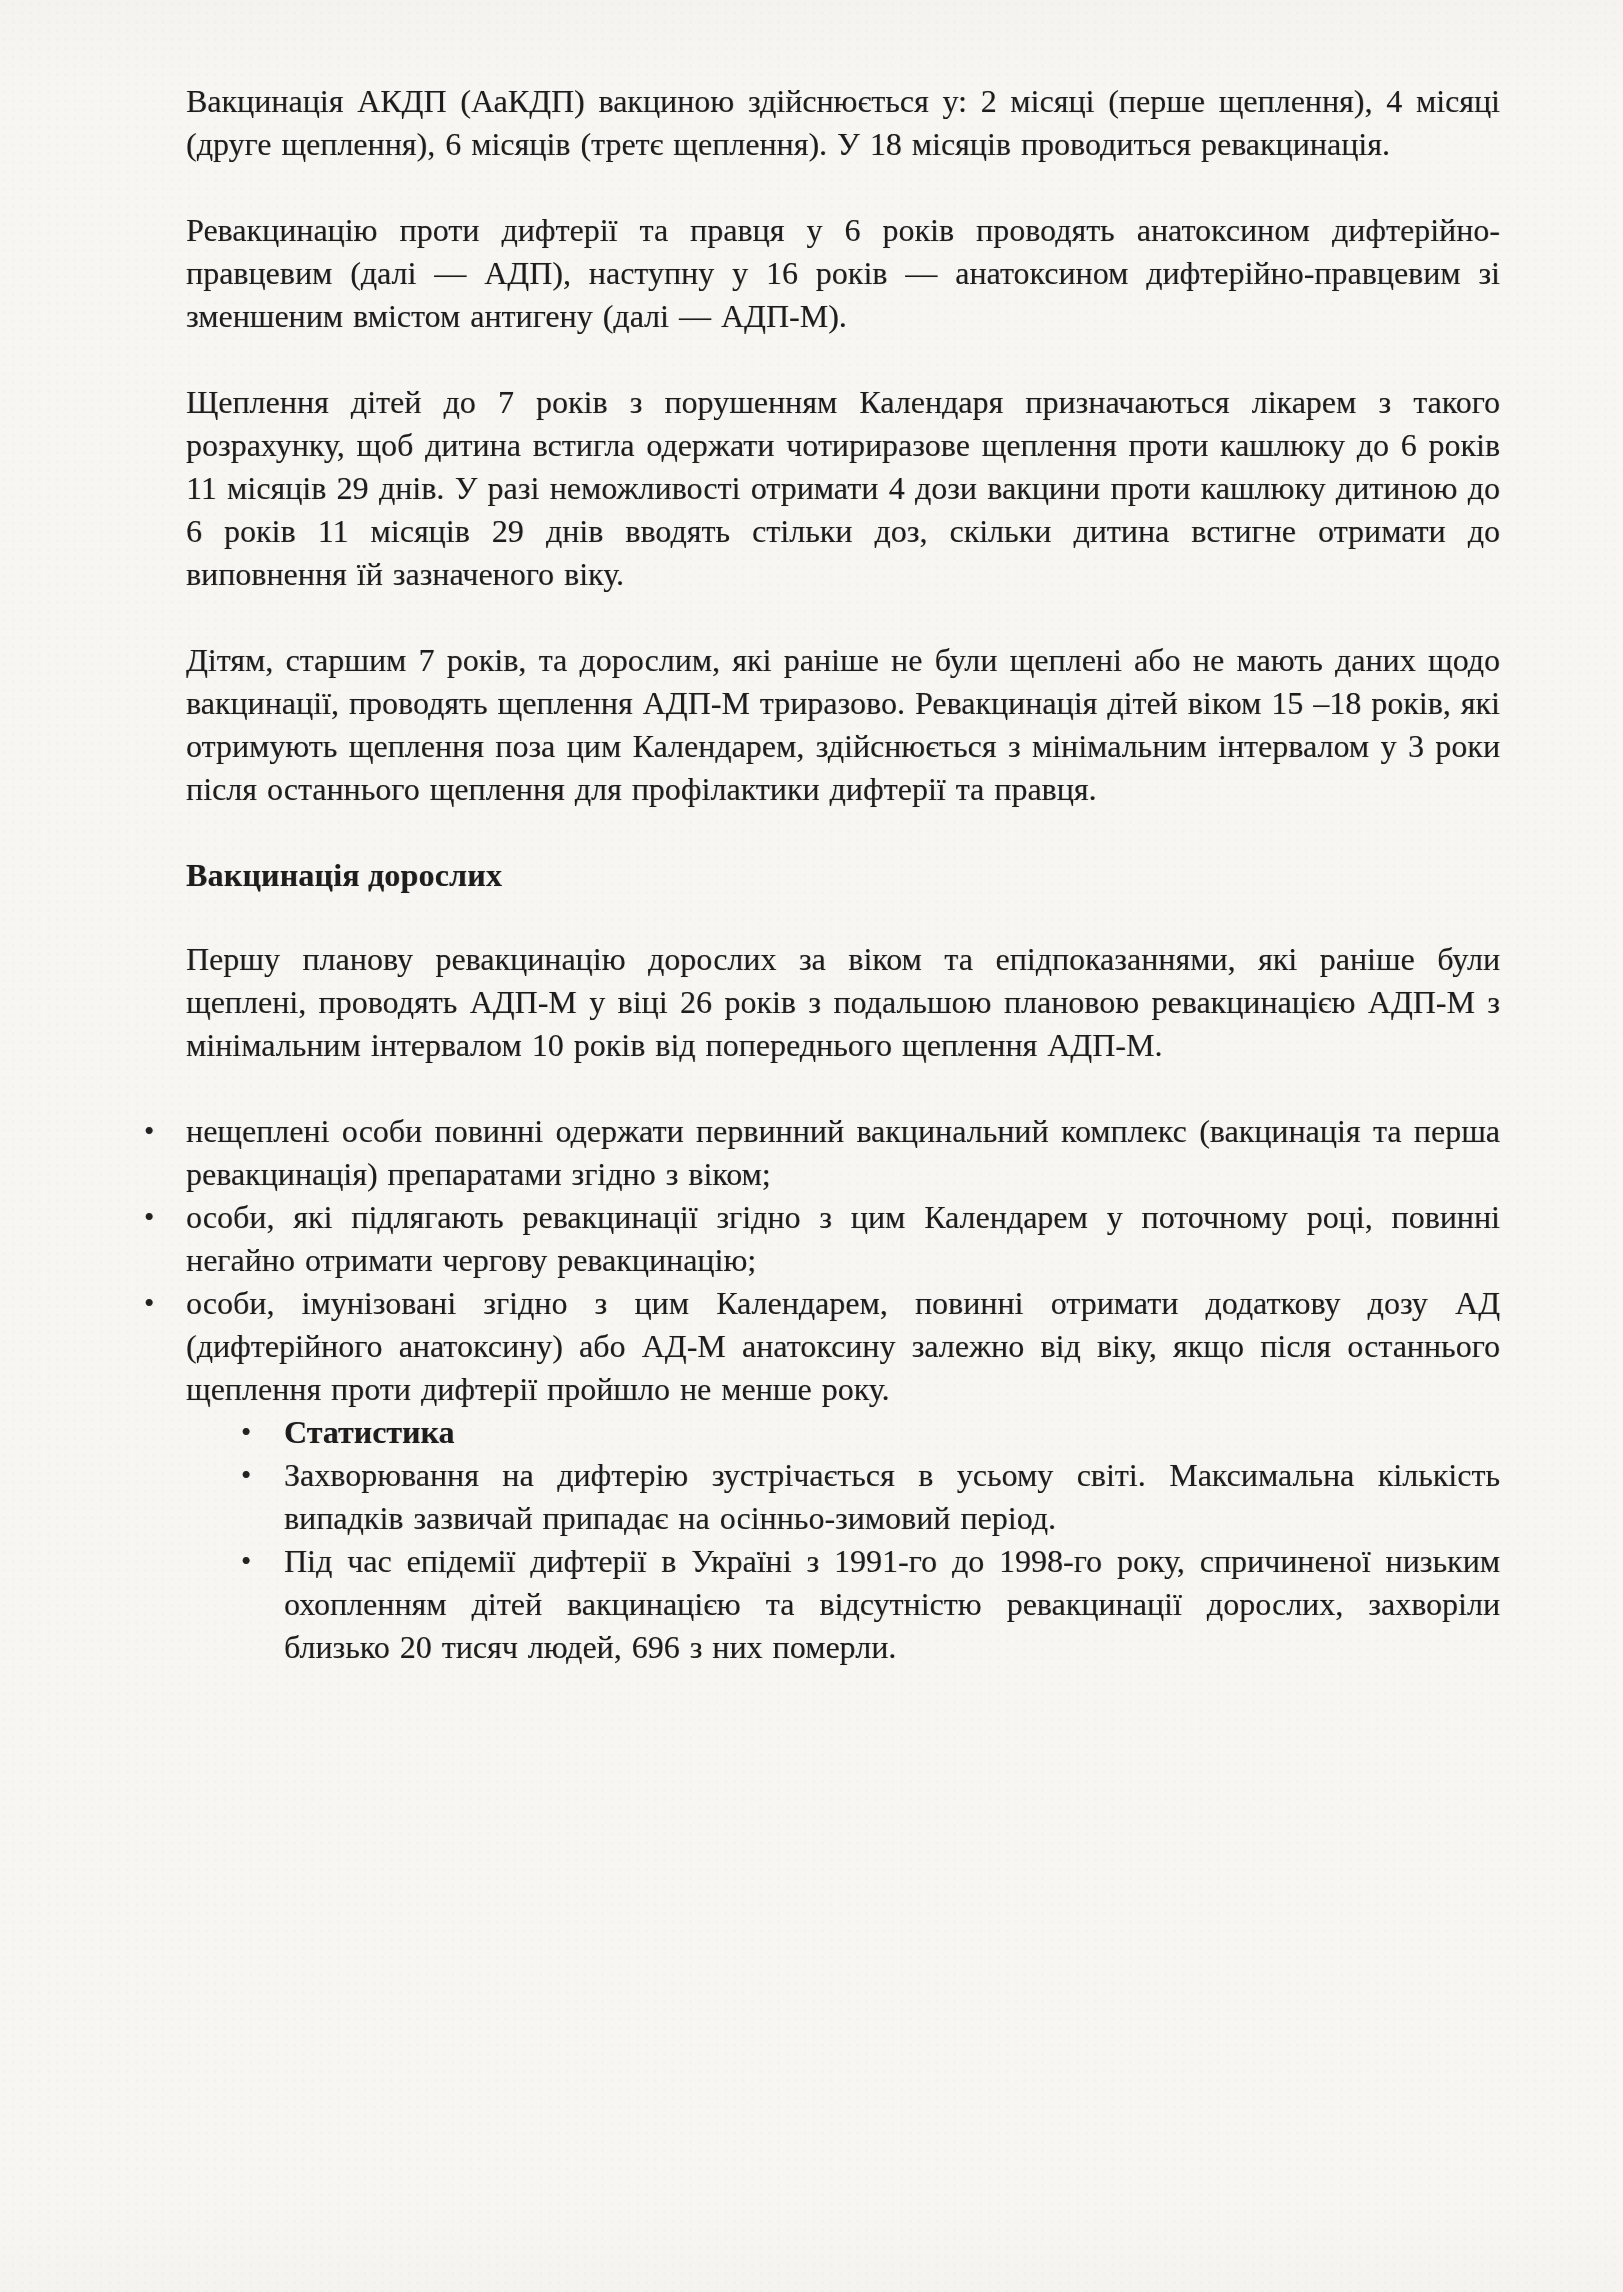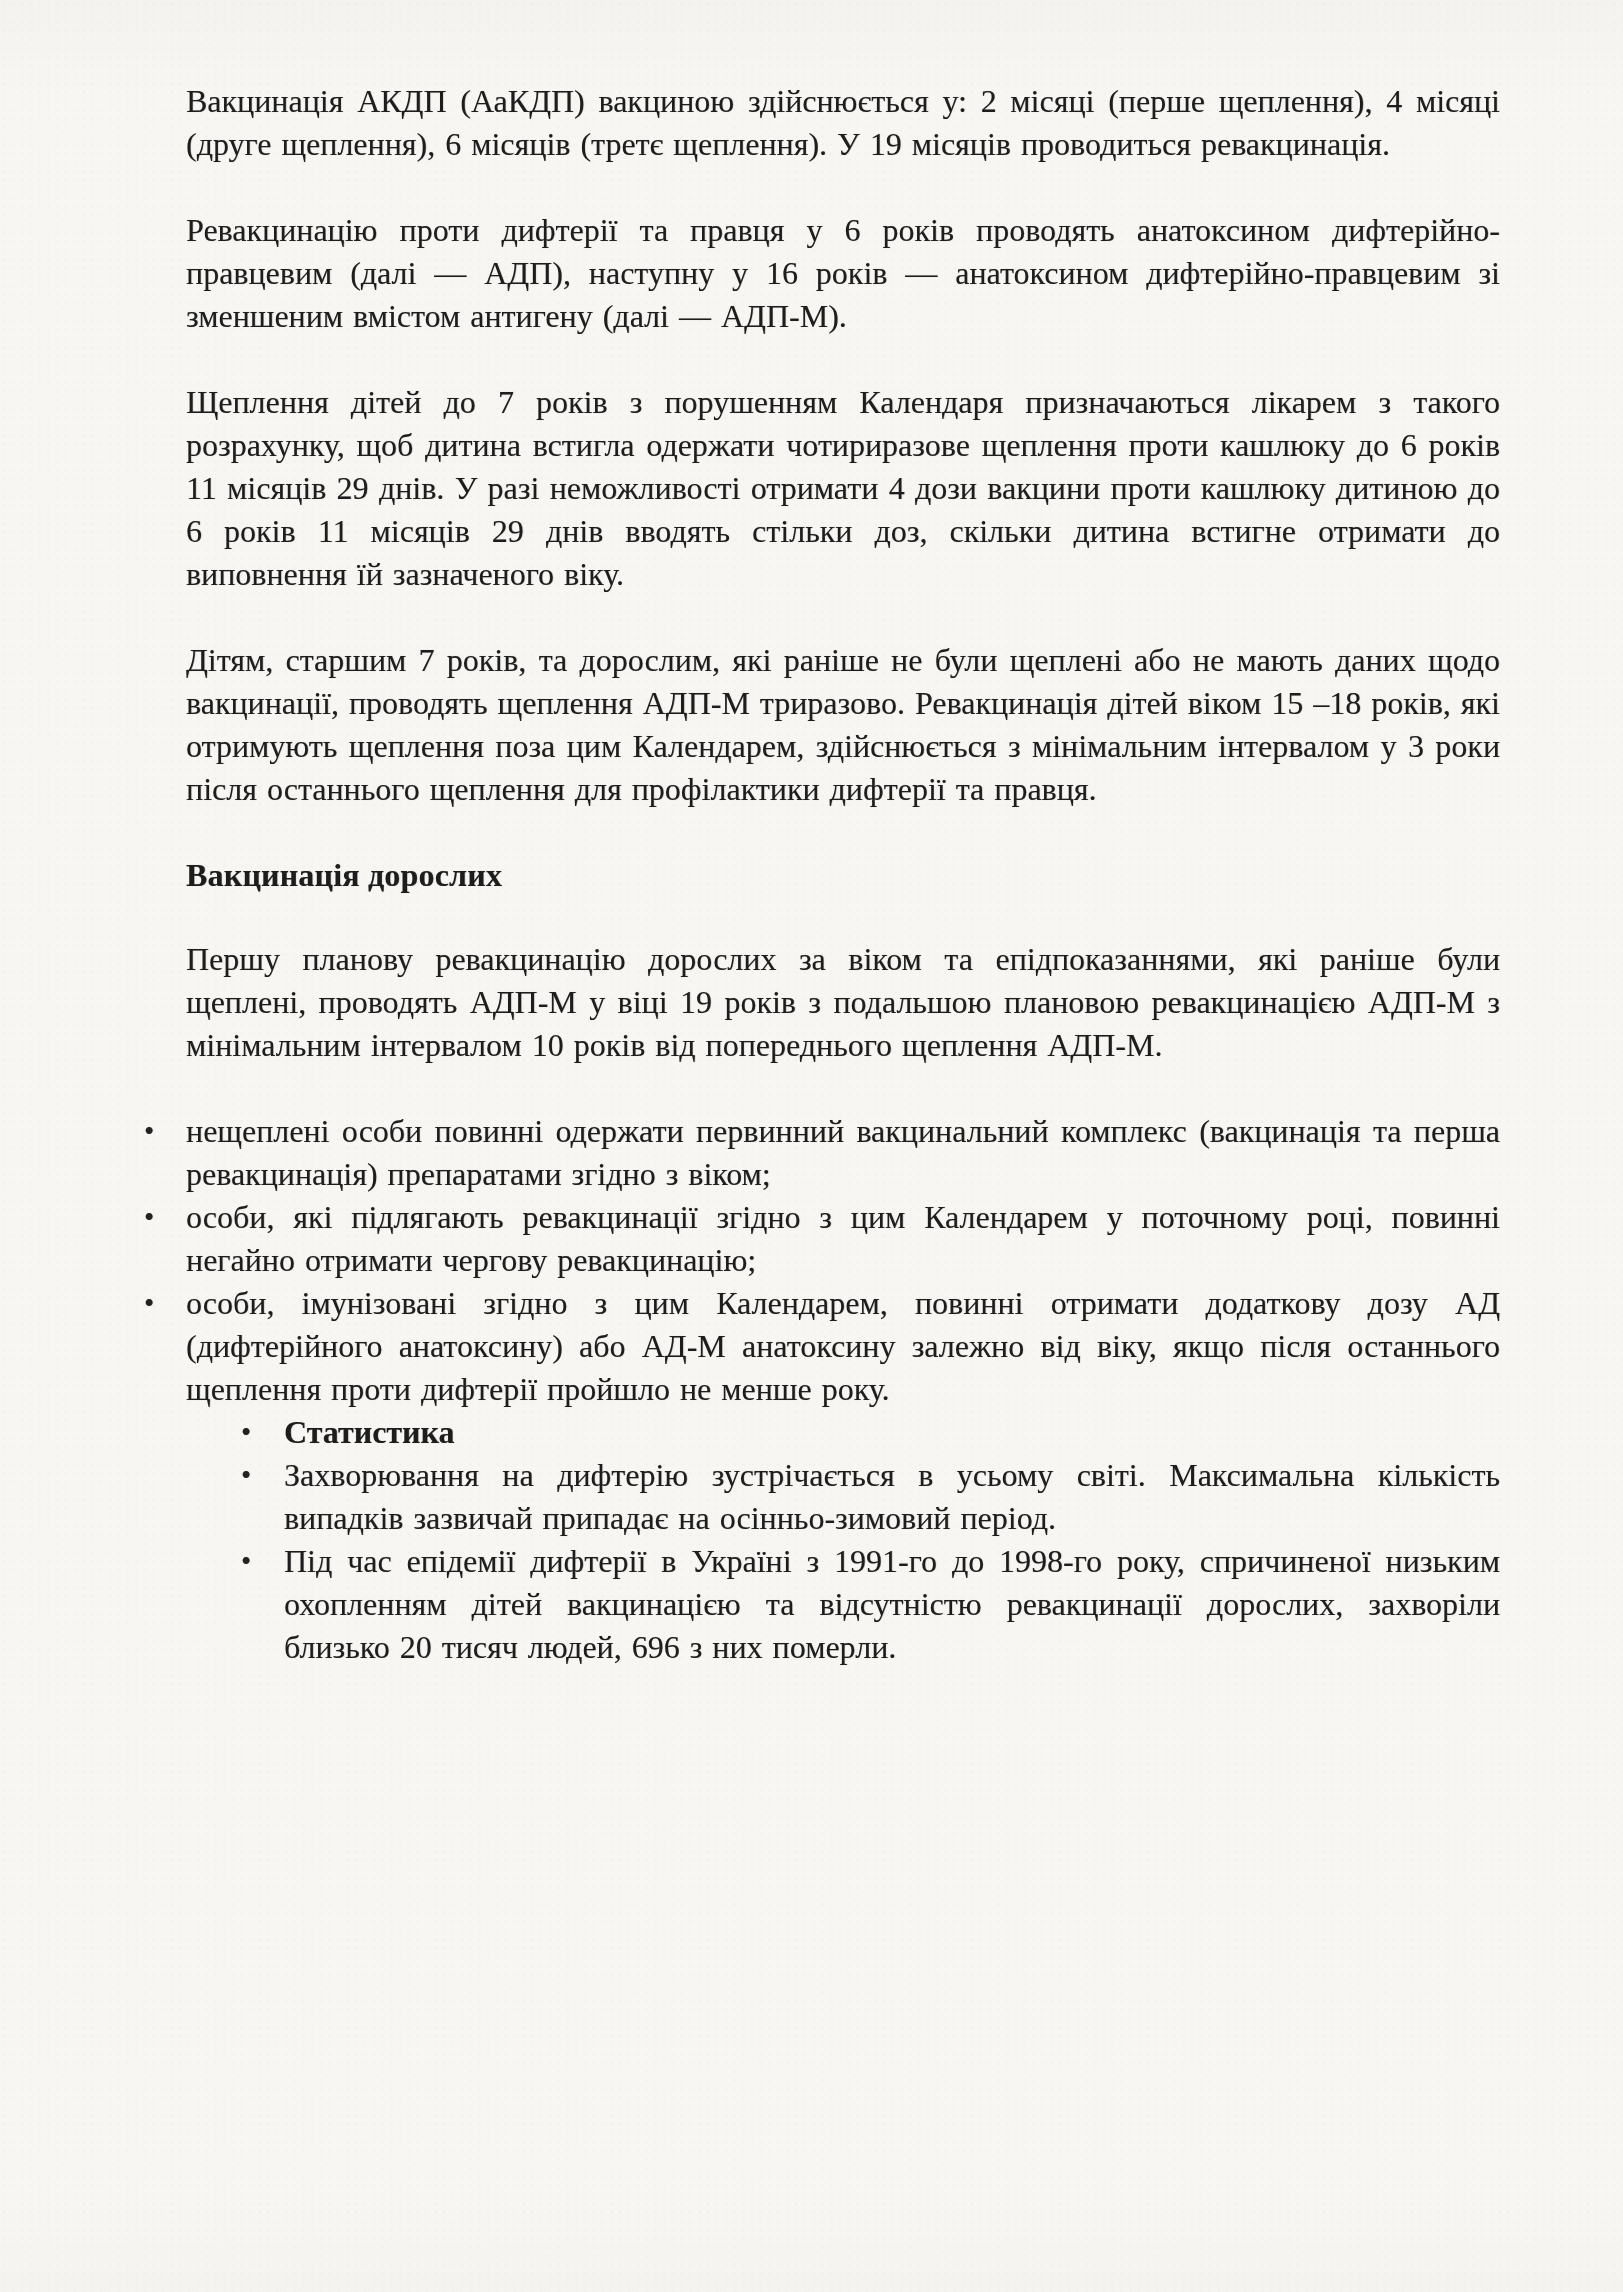--- a/index.html
+++ b/index.html
@@ -82,31 +82,31 @@
   .li-text.bold {
     font-weight: bold;
     text-align: left;
   }
 </style>
 </head>
 <body>
 
 <div class="page scan-ink">
 
-  <p class="para">Вакцинація АКДП (АаКДП) вакциною здійснюється у: 2 місяці (перше щеплення), 4 місяці (друге щеплення), 6 місяців (третє щеплення). У 19 місяців проводиться ревакцинація.</p>
+  <p class="para">Вакцинація АКДП (АаКДП) вакциною здійснюється у: 2 місяці (перше щеплення), 4 місяці (друге щеплення), 6 місяців (третє щеплення). У 18 місяців проводиться ревакцинація.</p>
 
   <p class="para">Ревакцинацію проти дифтерії та правця у 6 років проводять анатоксином дифтерійно-правцевим (далі — АДП), наступну у 16 років — анатоксином дифтерійно-правцевим зі зменшеним вмістом антигену (далі — АДП-М).</p>
 
   <p class="para">Щеплення дітей до 7 років з порушенням Календаря призначаються лікарем з такого розрахунку, щоб дитина встигла одержати чотириразове щеплення проти кашлюку до 6 років 11 місяців 29 днів. У разі неможливості отримати 4 дози вакцини проти кашлюку дитиною до 6 років 11 місяців 29 днів вводять стільки доз, скільки дитина встигне отримати до виповнення їй зазначеного віку.</p>
 
   <p class="para">Дітям, старшим 7 років, та дорослим, які раніше не були щеплені або не мають даних щодо вакцинації, проводять щеплення АДП-М триразово. Ревакцинація дітей віком 15 –18 років, які отримують щеплення поза цим Календарем, здійснюється з мінімальним інтервалом у 3 роки після останнього щеплення для профілактики дифтерії та правця.</p>
 
   <h3 class="heading">Вакцинація дорослих</h3>
 
-  <p class="para">Першу планову ревакцинацію дорослих за віком та епідпоказаннями, які раніше були щеплені, проводять АДП-М у віці 19 років з подальшою плановою ревакцинацією АДП-М з мінімальним інтервалом 10 років від попереднього щеплення АДП-М.</p>
+  <p class="para">Першу планову ревакцинацію дорослих за віком та епідпоказаннями, які раніше були щеплені, проводять АДП-М у віці 26 років з подальшою плановою ревакцинацією АДП-М з мінімальним інтервалом 10 років від попереднього щеплення АДП-М.</p>
 
 
 
   <ul class="bullets level-1">
     <li>
       <span class="marker">•</span>
       <span class="li-text">нещеплені особи повинні одержати первинний вакцинальний комплекс (вакцинація та перша ревакцинація) препаратами згідно з віком;</span>
     </li>
     <li>
       <span class="marker">•</span>

